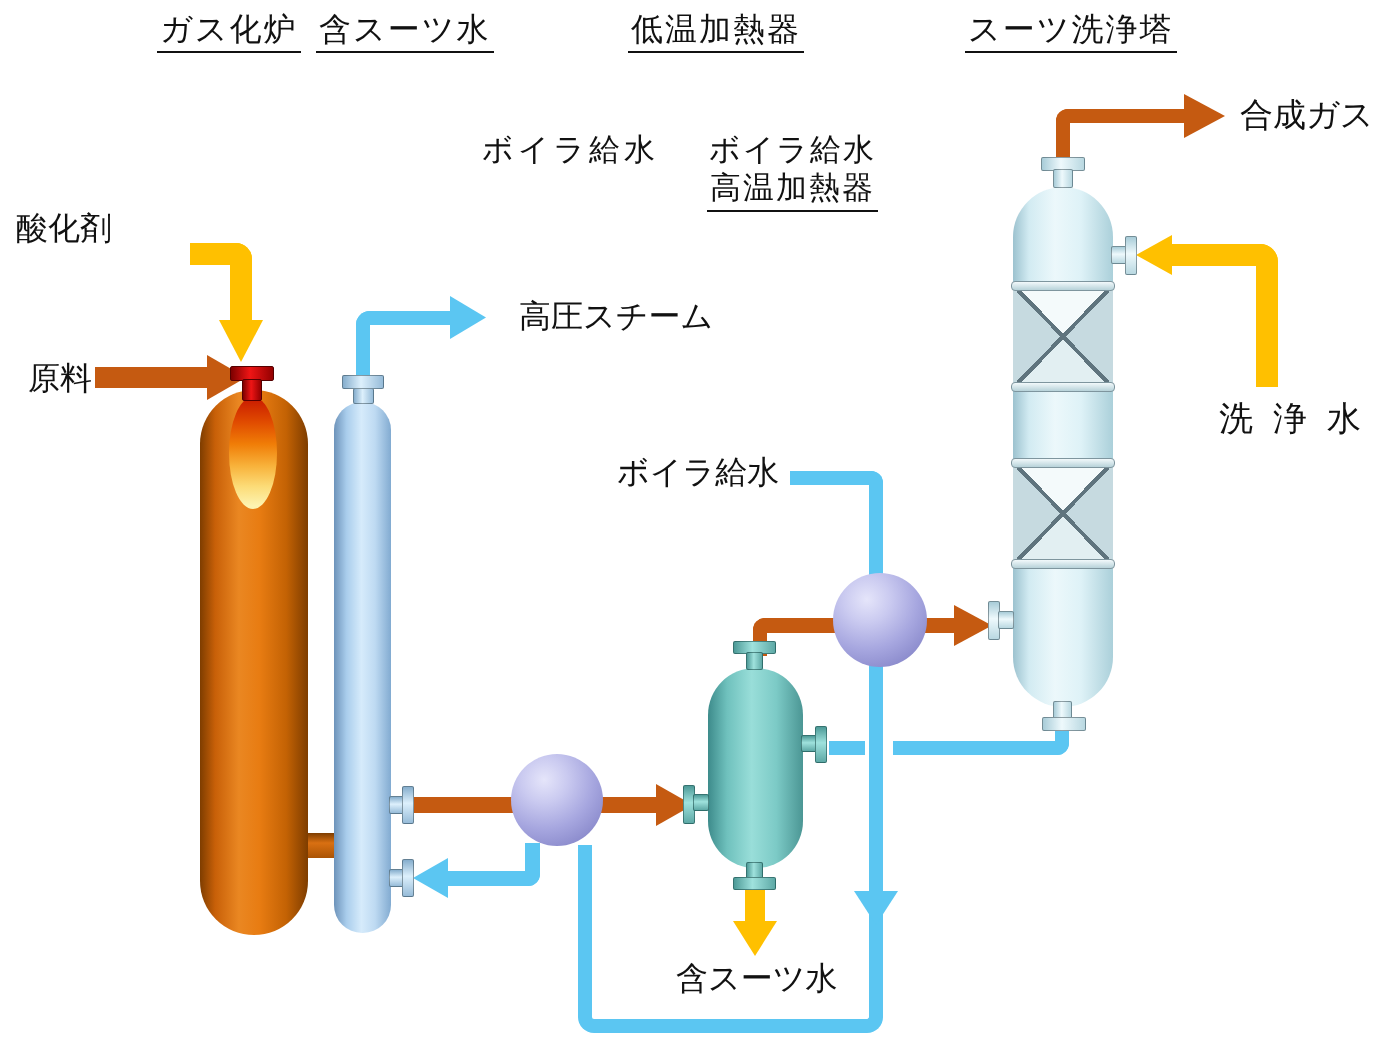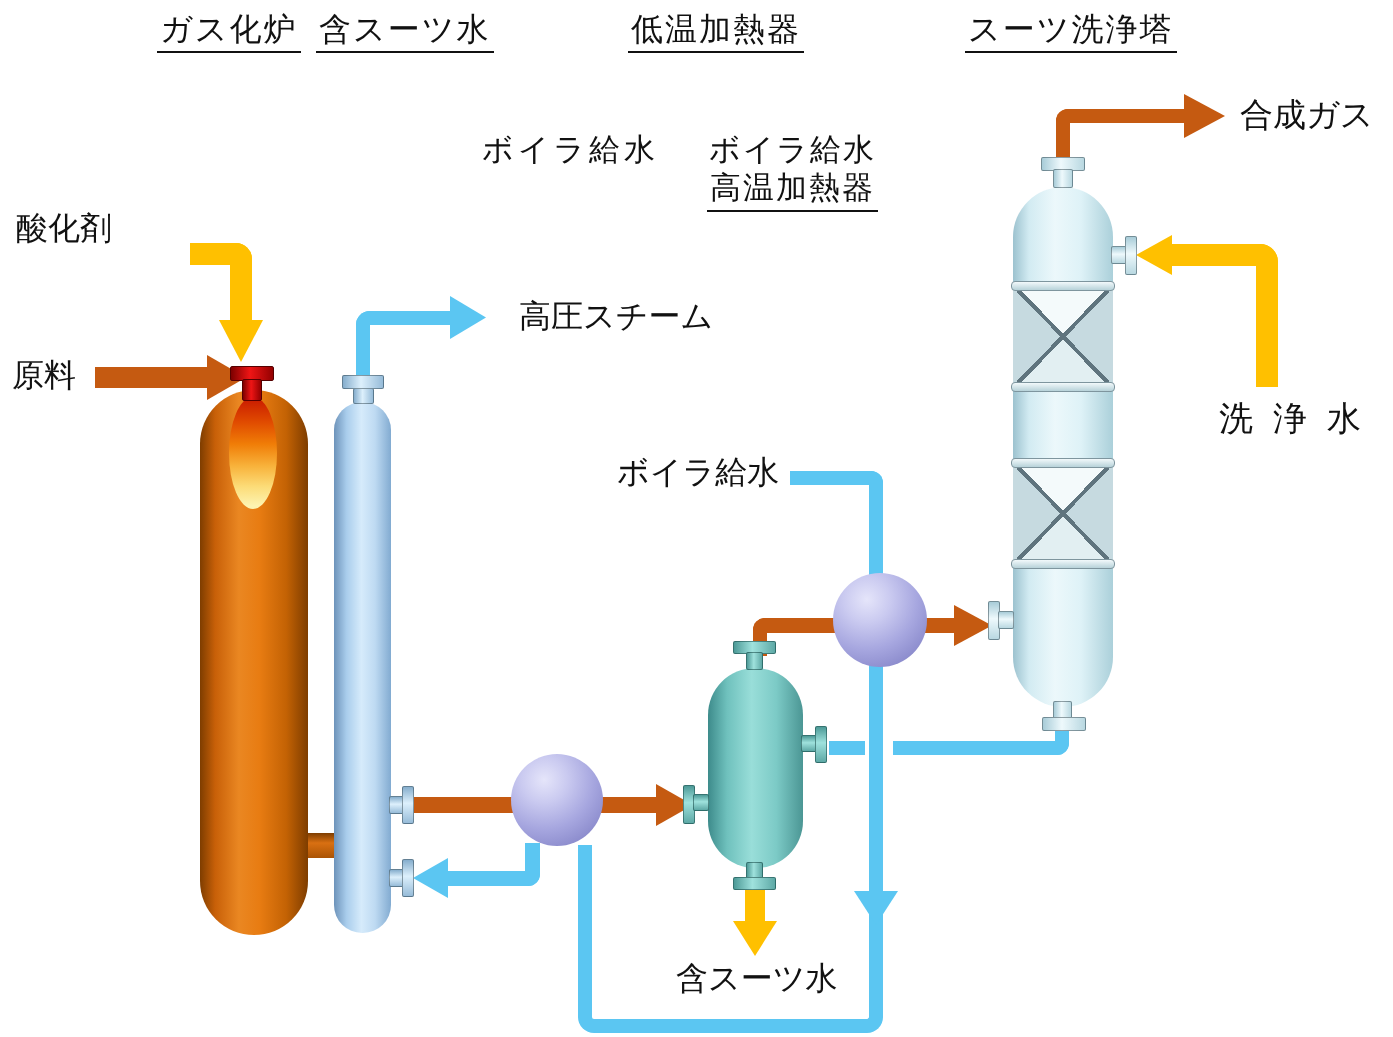--- a/index.html
+++ b/index.html
@@ -175,20 +175,20 @@
     <span>ボイラ給水</span><br>
   </div>
   <div class="lbl heater-lbl" style="left:700px;top:131px;width:185px;letter-spacing:2px;">
     <span>ボイラ給水</span><br>
     <span class="u">高温加熱器</span>
   </div>
 
   <div class="lbl" style="left:16px;top:208px;line-height:41px;">
     <span>酸化剤</span><br>
   </div>
-  <div class="lbl" style="left:12px;top:359px;font-family:Liberation Mono, monospace;">原料</div>
+  <div class="lbl" style="left:28px;top:359px;">原料</div>
   <div class="lbl" style="left:497px;top:297px;margin-left:22px;">高圧スチーム</div>
   <div class="lbl" style="left:617px;top:453px;">ボイラ給水</div>
   <div class="lbl" style="left:1240px;top:96px;font-size:33px;">合成ガス</div>
   <div class="lbl" style="left:676px;top:959px;">含スーツ水</div>
   <div class="lbl ws" style="left:1219px;top:399px;font-size:34px;">洗浄水</div>
 
 </div>
 
 </body></html>

